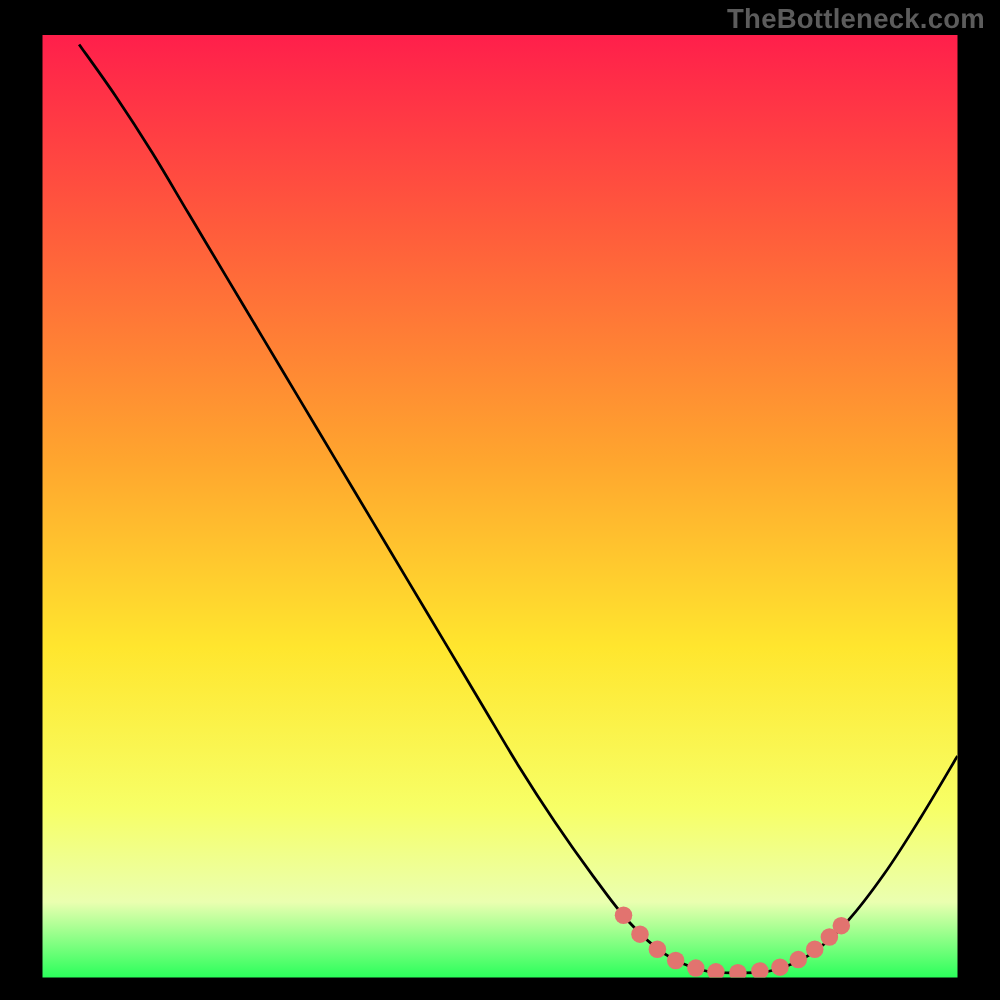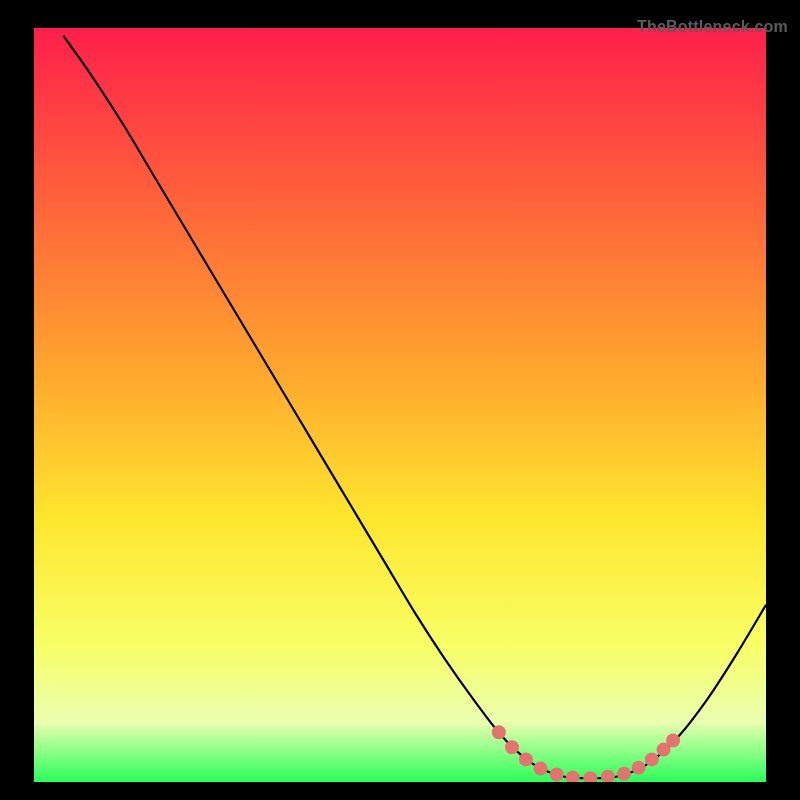--- a/index.html
+++ b/index.html
@@ -12,24 +12,24 @@
     font-family: Arial, Helvetica, sans-serif;
   }
   .frame {
     position: relative;
     width: 800px;
     height: 800px;
     background: #000000;
   }
   .watermark {
     position: absolute;
-    top: 18px;
+    top: 2px;
     right: 12px;
     color: #5c5c5c;
-    font-size: 16px;
+    font-size: 22px;
     font-weight: 600;
     letter-spacing: 0.2px;
     z-index: 5;
     user-select: none;
   }
   svg {
     position: absolute;
     top: 0;
     left: 0;
   }

